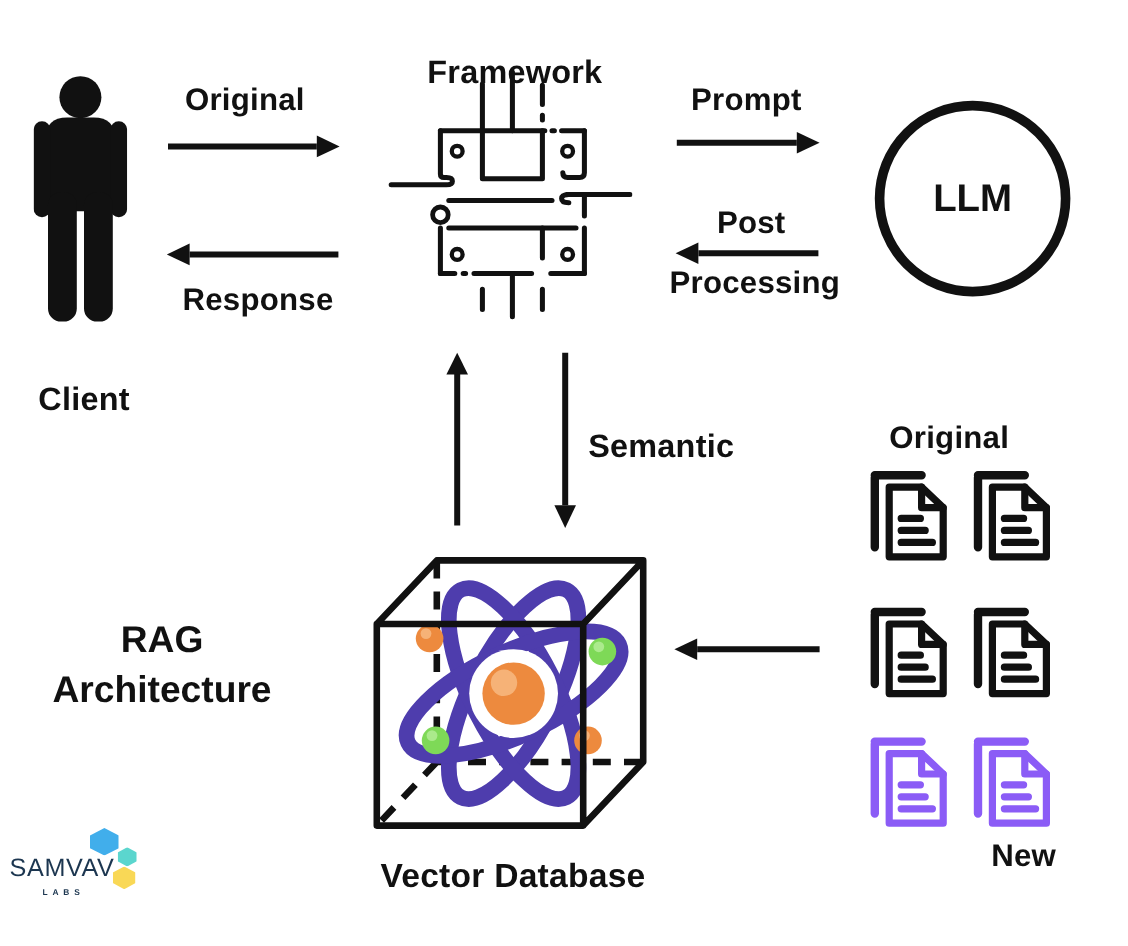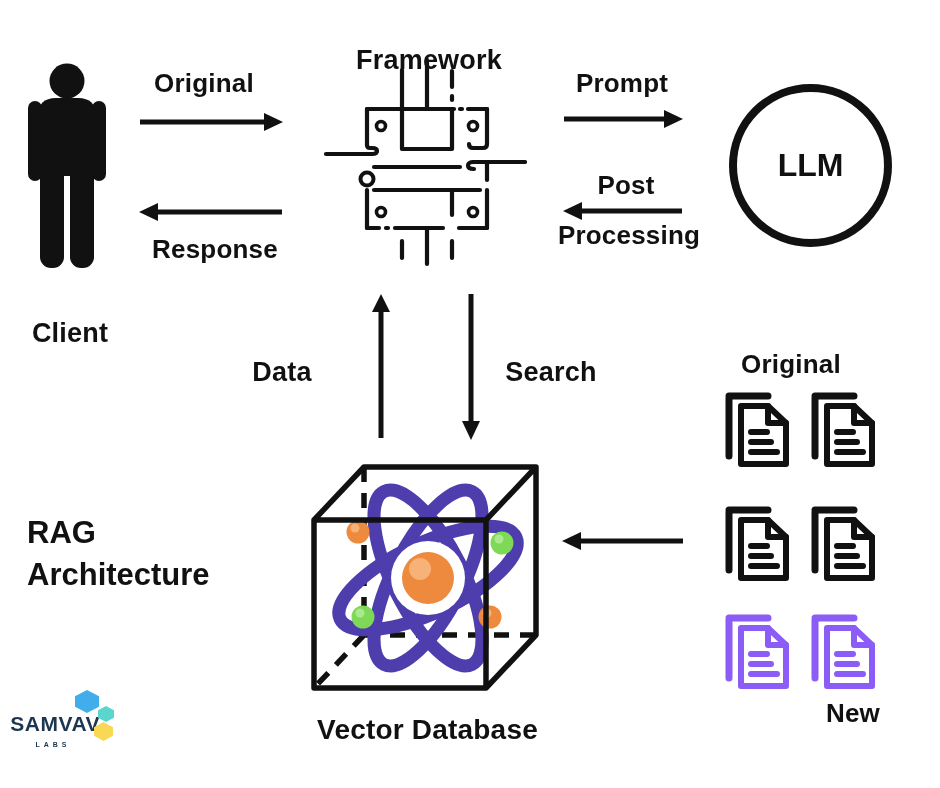--- a/index.html
+++ b/index.html
@@ -17,28 +17,28 @@
   .f27{font-size:27px;line-height:33px;margin-top:21px;}
   .f28{font-size:28px;line-height:34px;}
   .two{line-height:38px;}
   .llm-circle{
     position:absolute;left:729px;top:84px;width:147px;height:147px;
     border:8px solid var(--ink,#111);border-radius:50%;
     display:flex;align-items:center;justify-content:center;
     font-size:32px;font-weight:700;
   }
   .rag-title{
-    position:absolute;left:27px;top:512px;width:216px;
+    position:absolute;left:27px;top:512px;width:216px;text-align:center;
     font-size:31px;line-height:42px;font-weight:700;
   }
   .doc{position:absolute;width:72px;height:80px;}
   .hex{position:absolute;clip-path:polygon(50% 0%,100% 27%,100% 73%,50% 100%,0% 73%,0% 27%);}
   .brand{
-    position:absolute;left:8px;top:712px;width:92px;text-align:right;
-    color:var(--logo-navy,#1C3650);font-weight:700;font-size:21px;letter-spacing:.5px;
+    position:absolute;left:8px;top:712px;width:92px;text-align:left;
+    color:var(--logo-navy,#1C3650);font-weight:400;font-size:21px;letter-spacing:.5px;
   }
   .brand-sub{
     position:absolute;left:10px;top:741px;width:86px;text-align:center;
     color:var(--logo-navy,#1C3650);font-weight:700;font-size:7px;letter-spacing:4px;
   }
   svg{display:block;}
   .ink-stroke{stroke:var(--ink,#111);}
   .ink-fill{fill:var(--ink,#111);}
 </style>
 </head>
@@ -106,33 +106,32 @@
   <line class="ink-stroke" x1="21" y1="12" x2="121" y2="12" stroke-width="5"></line>
   <polygon class="ink-fill" points="21,3 2,12 21,21"></polygon>
 </svg>
 <div class="lbl f26" style="left:549px;top:219px;width:160px;">Processing</div>
 
 <div class="llm-circle">
   <span>LLM</span>
 </div>
 
 <div class="lbl f27 two" style="left:202px;top:332px;width:160px;">
-  <span class="line">Data</span>
 </div>
 <svg class="abs" style="left:369px;top:291px;" width="24" height="150" viewBox="0 0 24 150">
   <line class="ink-stroke" x1="12" y1="20" x2="12" y2="147" stroke-width="5"></line>
   <polygon class="ink-fill" points="3,21 12,3 21,21"></polygon>
 </svg>
 
 <svg class="abs" style="left:459px;top:291px;" width="24" height="152" viewBox="0 0 24 152">
   <line class="ink-stroke" x1="12" y1="3" x2="12" y2="130" stroke-width="5"></line>
   <polygon class="ink-fill" points="3,130 12,149 21,130"></polygon>
 </svg>
 <div class="lbl f27 two" style="left:471px;top:332px;width:160px;">
-  <span class="line">Search</span>
+  <span class="line">Semantic</span>
 </div>
 
 <div class="rag-title">
   <span class="line">RAG</span>
   <span class="line">Architecture</span>
 </div>
 
 <svg class="abs" style="left:306px;top:454px;" width="240" height="248" viewBox="0 0 240 248" fill="none">
 
   <path class="ink-stroke" stroke-width="5.5" stroke-dasharray="15 11" d="M58,13 V181 M58,181 H230 M58,181 L8,234"></path>

